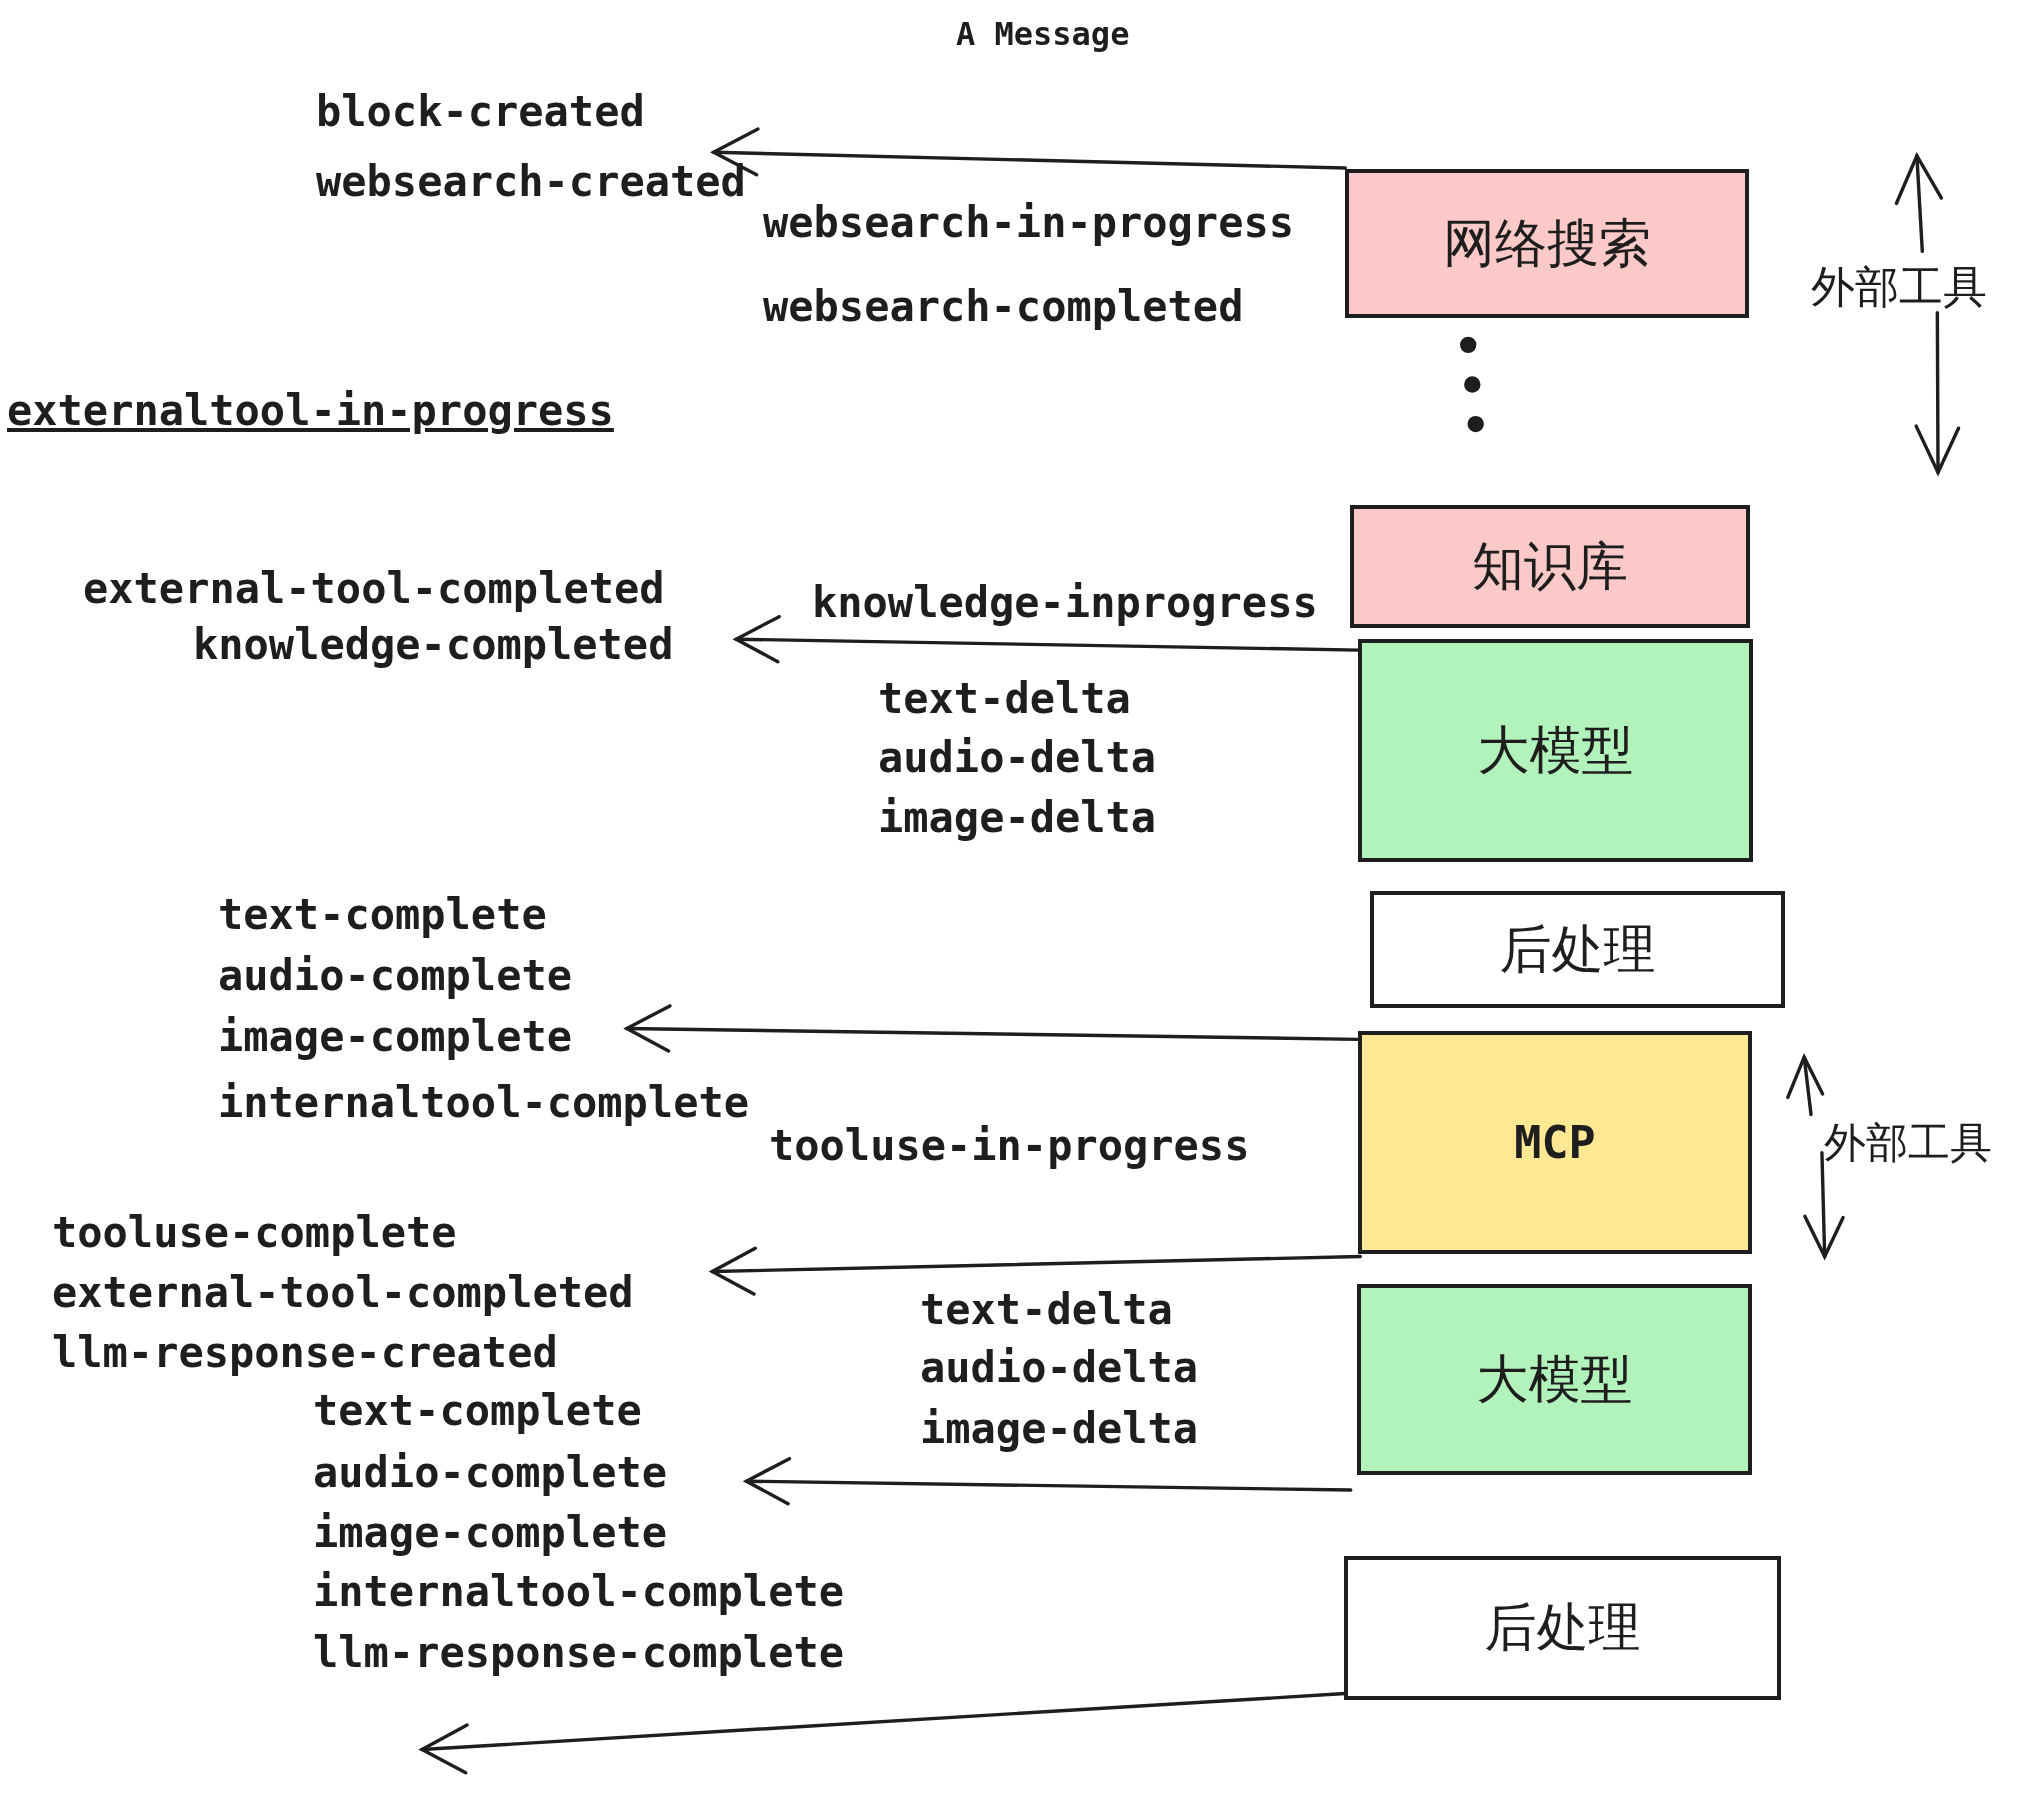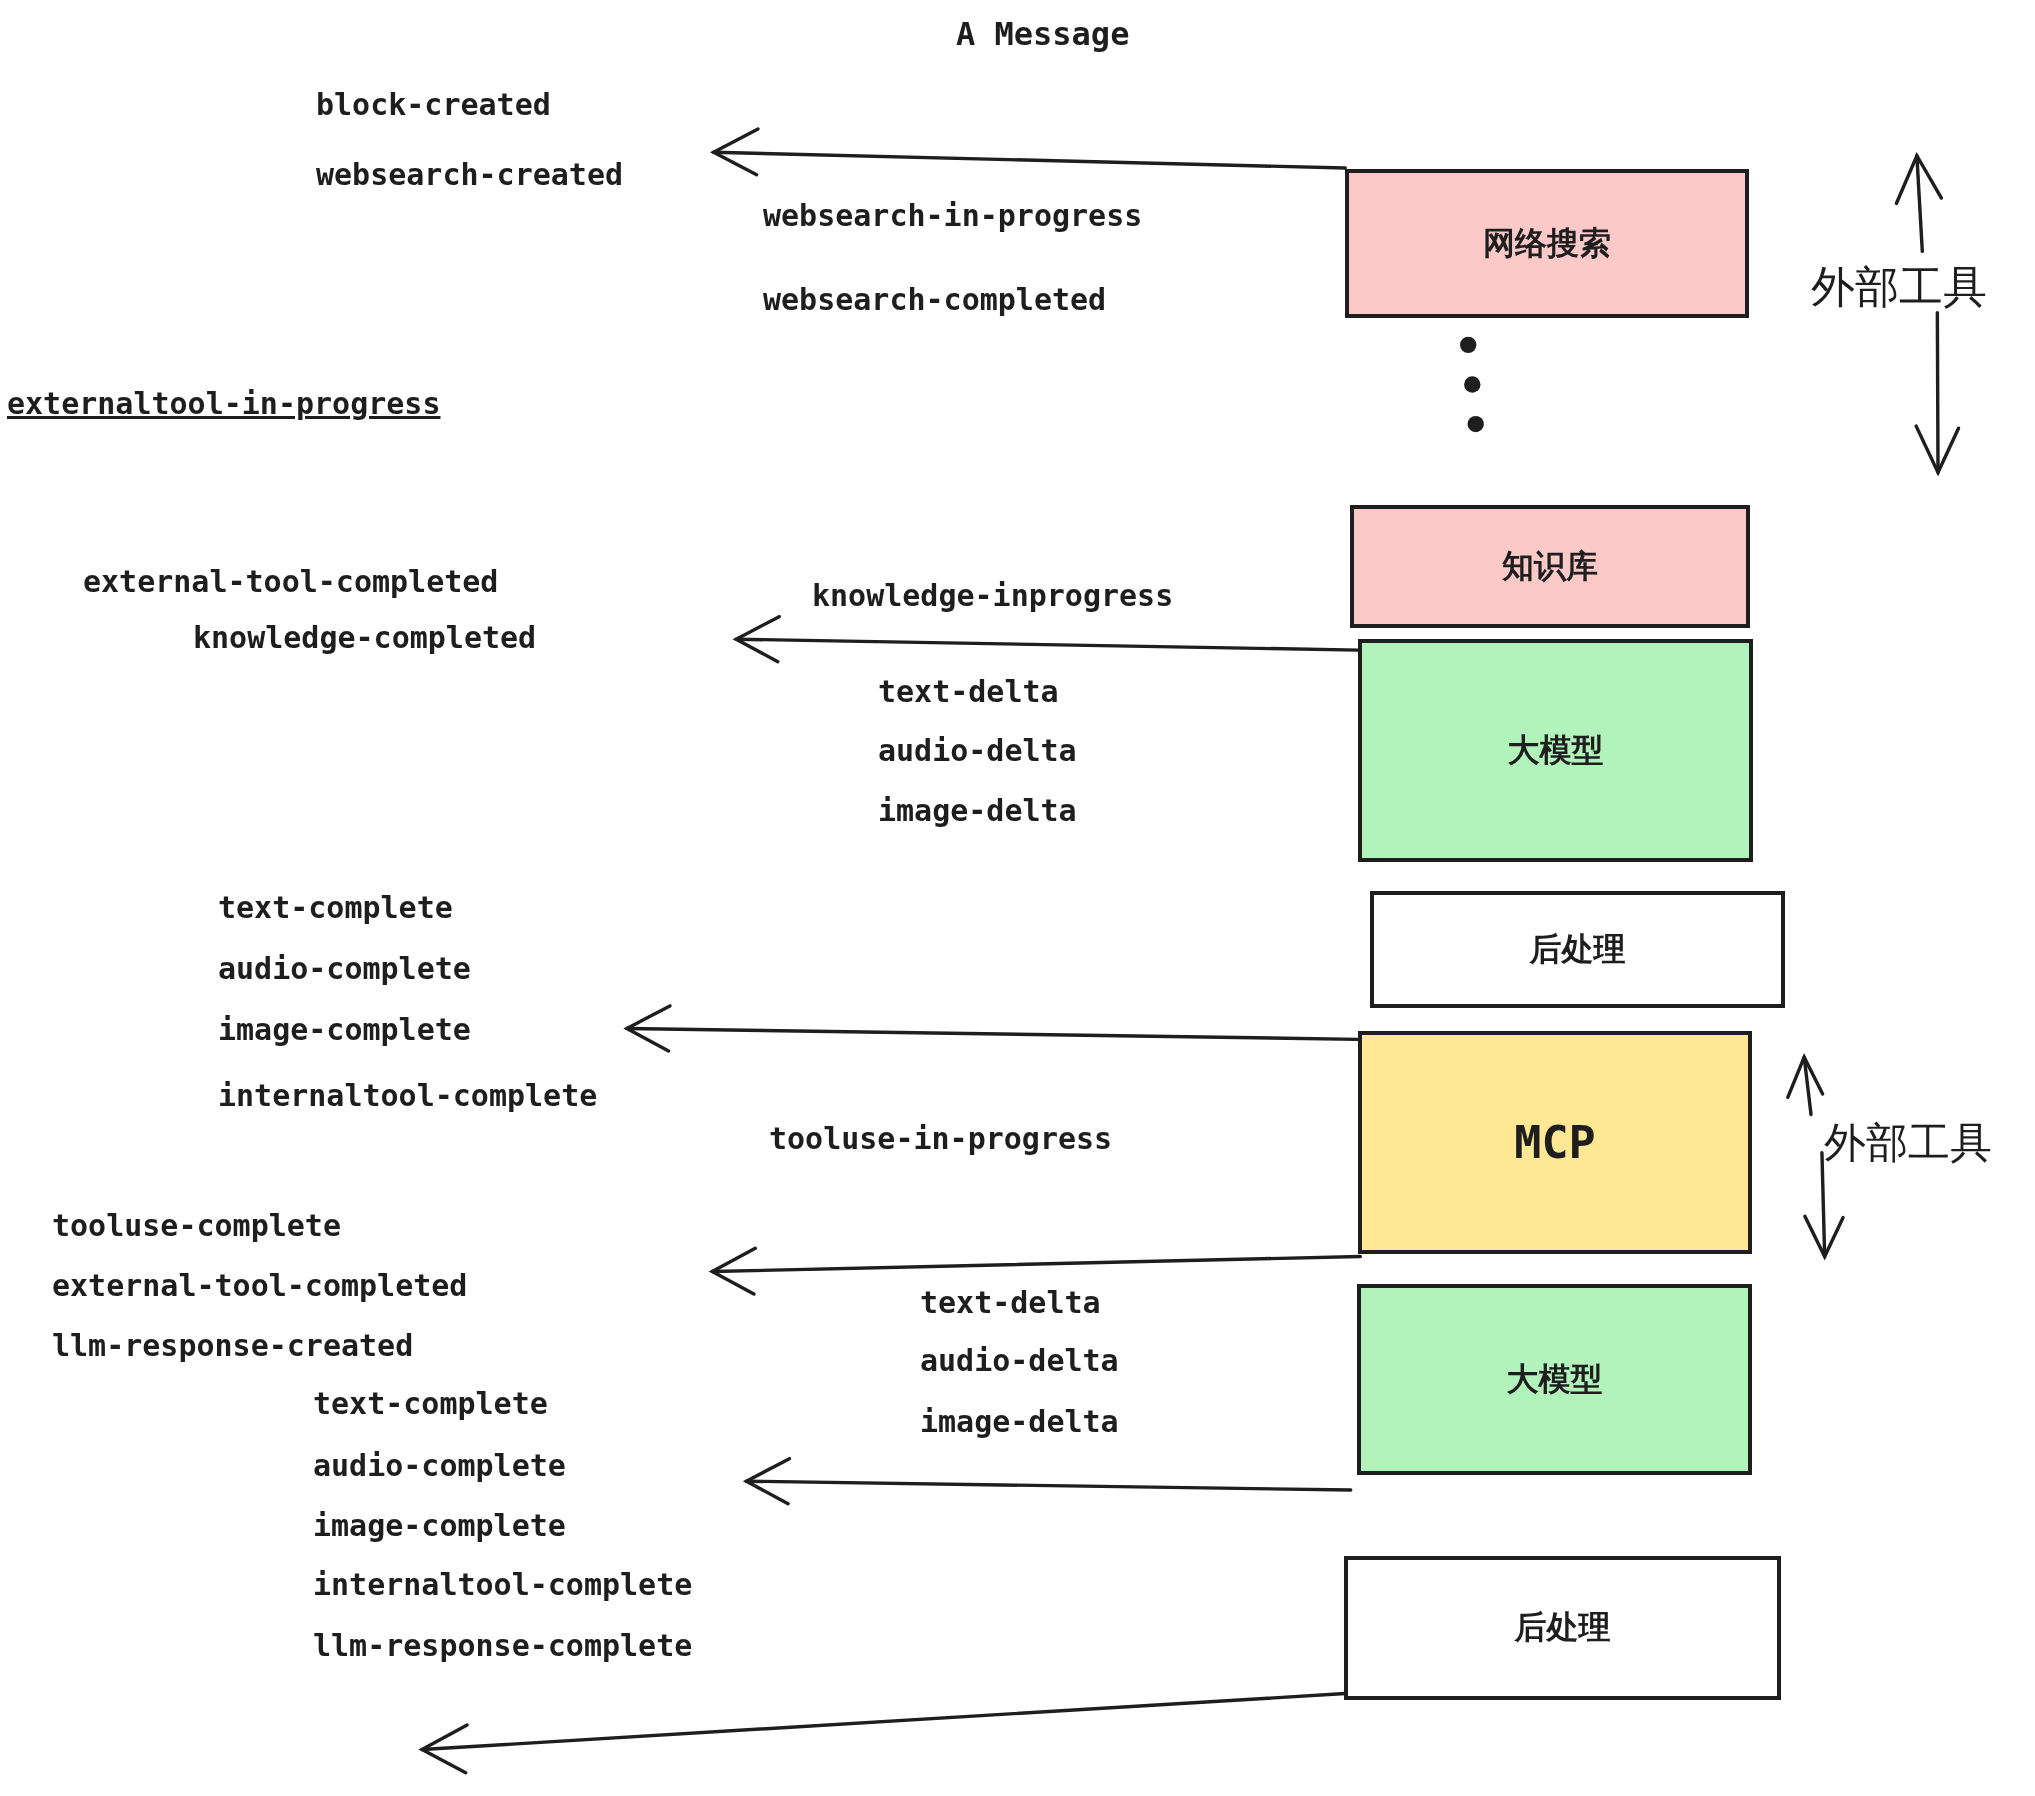--- a/index.html
+++ b/index.html
@@ -4,30 +4,30 @@
 <style>
   :root{
     --pink:#fcc9c9; --green:#b2f2bb; --yellow:#ffe894; --white:#ffffff; --ink:#1e1e1e;
   }
   html,body{margin:0;padding:0;background:#ffffff;}
   #canvas{
     position:relative; width:2035px; height:1796px; background:#ffffff;
     font-family:"DejaVu Sans Mono", monospace; color:var(--ink); overflow:hidden;
   }
   .evt{
-    position:absolute; font-size:30px; font-weight:600; letter-spacing:0px;
+    position:absolute; font-size:42px; font-weight:600; letter-spacing:0px;
     white-space:nowrap; color:var(--ink);
   }
   .title{
     position:absolute; font-size:32px; font-weight:700; white-space:nowrap; color:var(--ink);
   }
   .node{
     position:absolute; box-sizing:border-box; border:4.1px solid var(--ink);
     display:flex; align-items:center; justify-content:center;
-    font-family:"Liberation Sans", sans-serif; font-size:32px; font-weight:700;
+    font-family:"Liberation Sans", sans-serif; font-size:52px; font-weight:400;
     color:var(--ink); white-space:nowrap;
   }
   .node.pink{background:var(--pink);}
   .node.green{background:var(--green);}
   .node.yellow{background:var(--yellow);text-align:right;}
   .node.white{background:var(--white);}
   .node.mono{font-family:"DejaVu Sans Mono", monospace; font-weight:700; font-size:45px;}
   .side-label{
     position:absolute; font-family:"Liberation Sans", sans-serif; font-size:44px;
     font-weight:500; color:var(--ink); white-space:nowrap;

